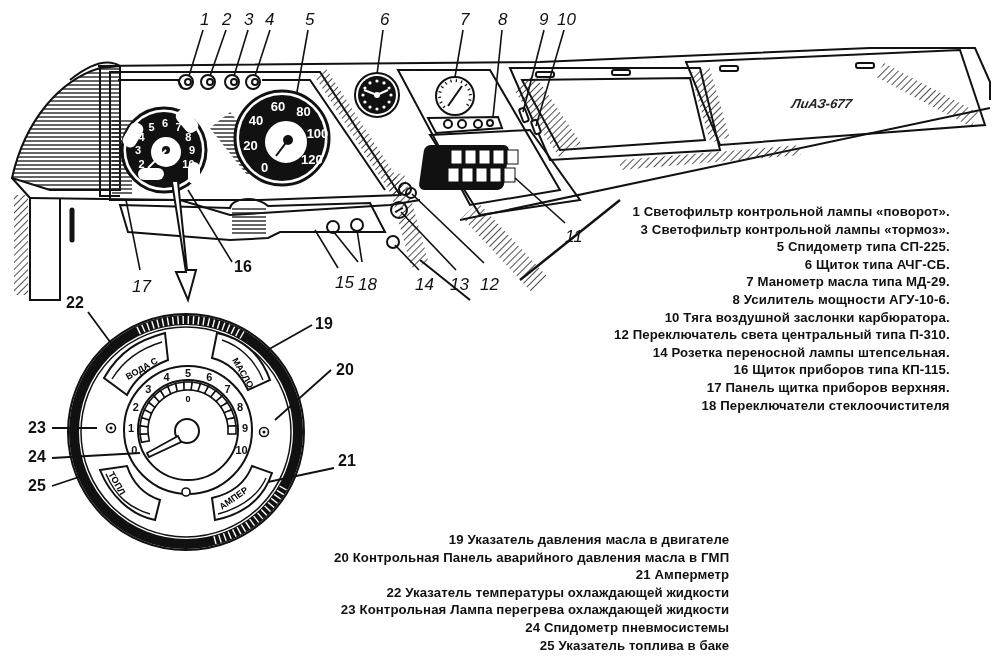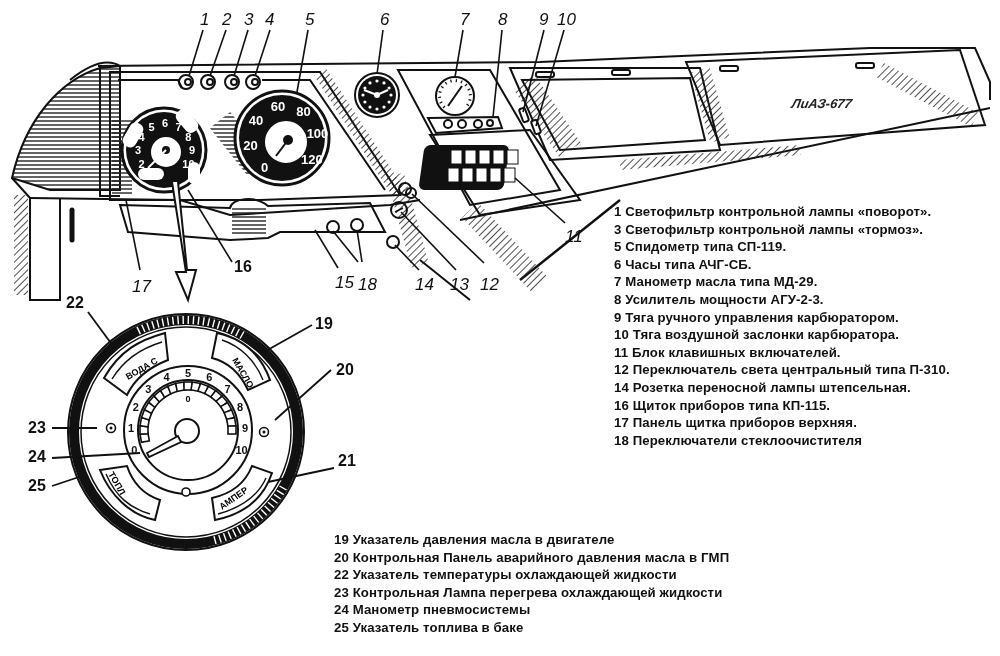--- a/index.html
+++ b/index.html
@@ -2,21 +2,21 @@
 <html><head>
 <meta charset="utf-8">
 <style>
   html, body { margin: 0; padding: 0; background: #ffffff; }
   body { width: 1000px; height: 656px; position: relative; overflow: hidden; font-family: "Liberation Sans", sans-serif; color: #111; }
   #stage { position: absolute; left: 0; top: 0; width: 1000px; height: 656px; }
   svg text { font-family: "Liberation Sans", sans-serif; }
   .callout { font-style: italic; font-size: 17px; fill: #111; }
   .callout2 { font-size: 16px; font-weight: bold; fill: #111; }
   .legend { position: absolute; font-size: 13.2px; font-weight: bold; line-height: 17.6px; letter-spacing: 0.1px; white-space: nowrap; }
-  .legend div { height: 17.6px; }
+  .legend div { height: 17.6px; text-align: right; }
   #legend-a { left: 614px; top: 203px; }
   #legend-b { left: 334px; top: 531px; }
   .stroke { stroke: #111; fill: none; stroke-width: 2; }
 </style>
 </head>
 <body>
 
 <svg id="stage" width="1000" height="656" viewBox="0 0 1000 656" xmlns="http://www.w3.org/2000/svg">
   <defs>
     <pattern id="hatch" width="5" height="5" patternUnits="userSpaceOnUse" patternTransform="rotate(45)">
@@ -408,33 +408,32 @@
   <text class="callout2" x="336" y="375">20</text>
   <text class="callout2" x="28" y="433">23</text>
   <text class="callout2" x="28" y="462">24</text>
   <text class="callout2" x="28" y="491">25</text>
   <text class="callout2" x="338" y="466">21</text>
 </svg>
 
 <div id="legend-a" class="legend">
     <div><span>1</span><span> </span><span>Светофильтр контрольной лампы «поворот».</span></div>
     <div><span>3</span><span> </span><span>Светофильтр контрольной лампы «тормоз».</span></div>
-    <div><span>5</span><span> </span><span>Спидометр типа СП-119.</span></div>
-    <div><span>6</span><span> </span><span>Часы типа АЧГ-СБ.</span></div>
+    <div><span>5</span><span> </span><span>Спидометр типа СП-225.</span></div>
+    <div><span>6</span><span> </span><span>Щиток типа АЧГ-СБ.</span></div>
     <div><span>7</span><span> </span><span>Манометр масла типа МД-29.</span></div>
-    <div><span>8</span><span> </span><span>Усилитель мощности АГУ-2-3.</span></div>
-    <div><span>9</span><span> </span><span>Тяга ручного управления карбюратором.</span></div>
+    <div><span>8</span><span> </span><span>Усилитель мощности АГУ-10-6.</span></div>
     <div><span>10</span><span> </span><span>Тяга воздушной заслонки карбюратора.</span></div>
-    <div><span>11</span><span> </span><span>Блок клавишных включателей.</span></div>
     <div><span>12</span><span> </span><span>Переключатель света центральный типа П-310.</span></div>
     <div><span>14</span><span> </span><span>Розетка переносной лампы штепсельная.</span></div>
     <div><span>16</span><span> </span><span>Щиток приборов типа КП-115.</span></div>
     <div><span>17</span><span> </span><span>Панель щитка приборов верхняя.</span></div>
     <div><span>18</span><span> </span><span>Переключатели стеклоочистителя</span></div>
   </div>
 <div id="legend-b" class="legend">
     <div><span>19</span><span> </span><span>Указатель давления масла в двигателе</span></div>
     <div><span>20</span><span> </span><span>Контрольная Панель аварийного давления масла в ГМП</span></div>
+    <div><span>21</span><span> </span><span>Амперметр</span></div>
     <div><span>22</span><span> </span><span>Указатель температуры охлаждающей жидкости</span></div>
     <div><span>23</span><span> </span><span>Контрольная Лампа перегрева охлаждающей жидкости</span></div>
-    <div><span>24</span><span> </span><span>Манометр пневмосистемы</span></div>
+    <div><span>24</span><span> </span><span>Спидометр пневмосистемы</span></div>
     <div><span>25</span><span> </span><span>Указатель топлива в баке</span></div>
   </div>
 
 </body></html>

